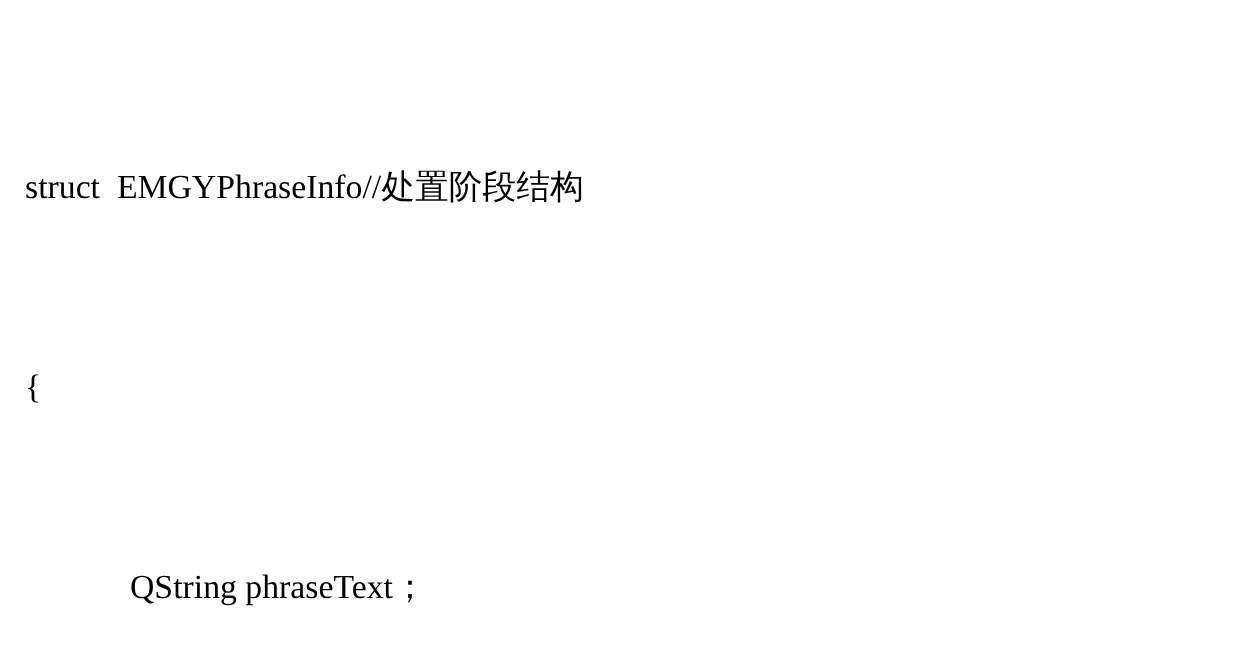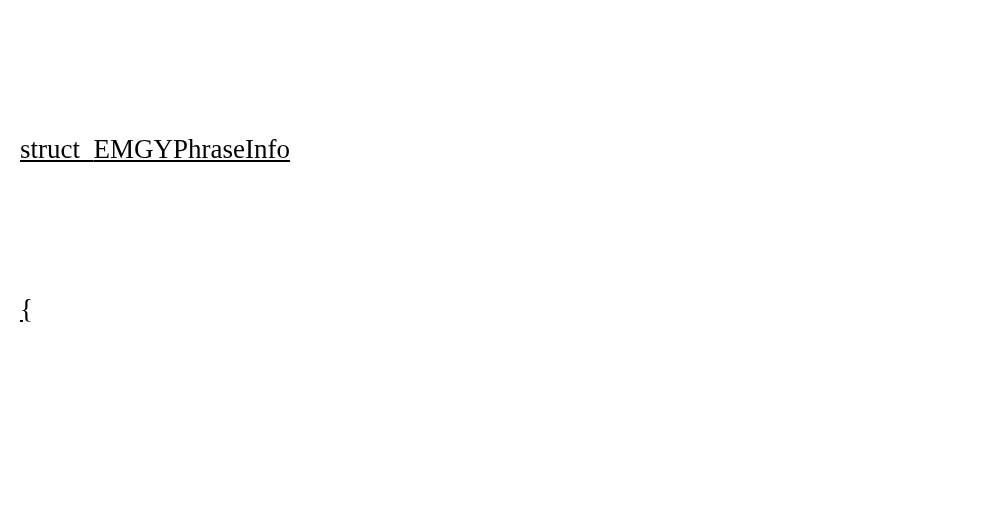--- a/index.html
+++ b/index.html
@@ -14,47 +14,48 @@
       box-sizing: border-box;
     }
     .code-block {
       white-space: pre;
     }
     .line {
       display: flex;
       justify-content: flex-start;
       align-items: baseline;
       min-height: 40px;
-      text-decoration: underline;
     }
     .left {
       white-space: pre;
     }
     .right {
       white-space: nowrap;
     }
     .indent {
       padding-left: 84px;
     }
   </style>
 </head>
 <body>
 
 <div class="code-block">
 
   <div class="line">
     <span class="left"><span>struct  </span><span>EMGYPhraseInfo</span></span>
+    <span class="right">//处置阶段结构</span>
   </div>
 
   <div class="line">
     <span class="left">{</span>
     <span class="right"></span>
   </div>
 
   <div class="line">
+    <span class="left indent">QString phraseText；</span>
   </div>
 
   
 
   
 
   
 
   
 

